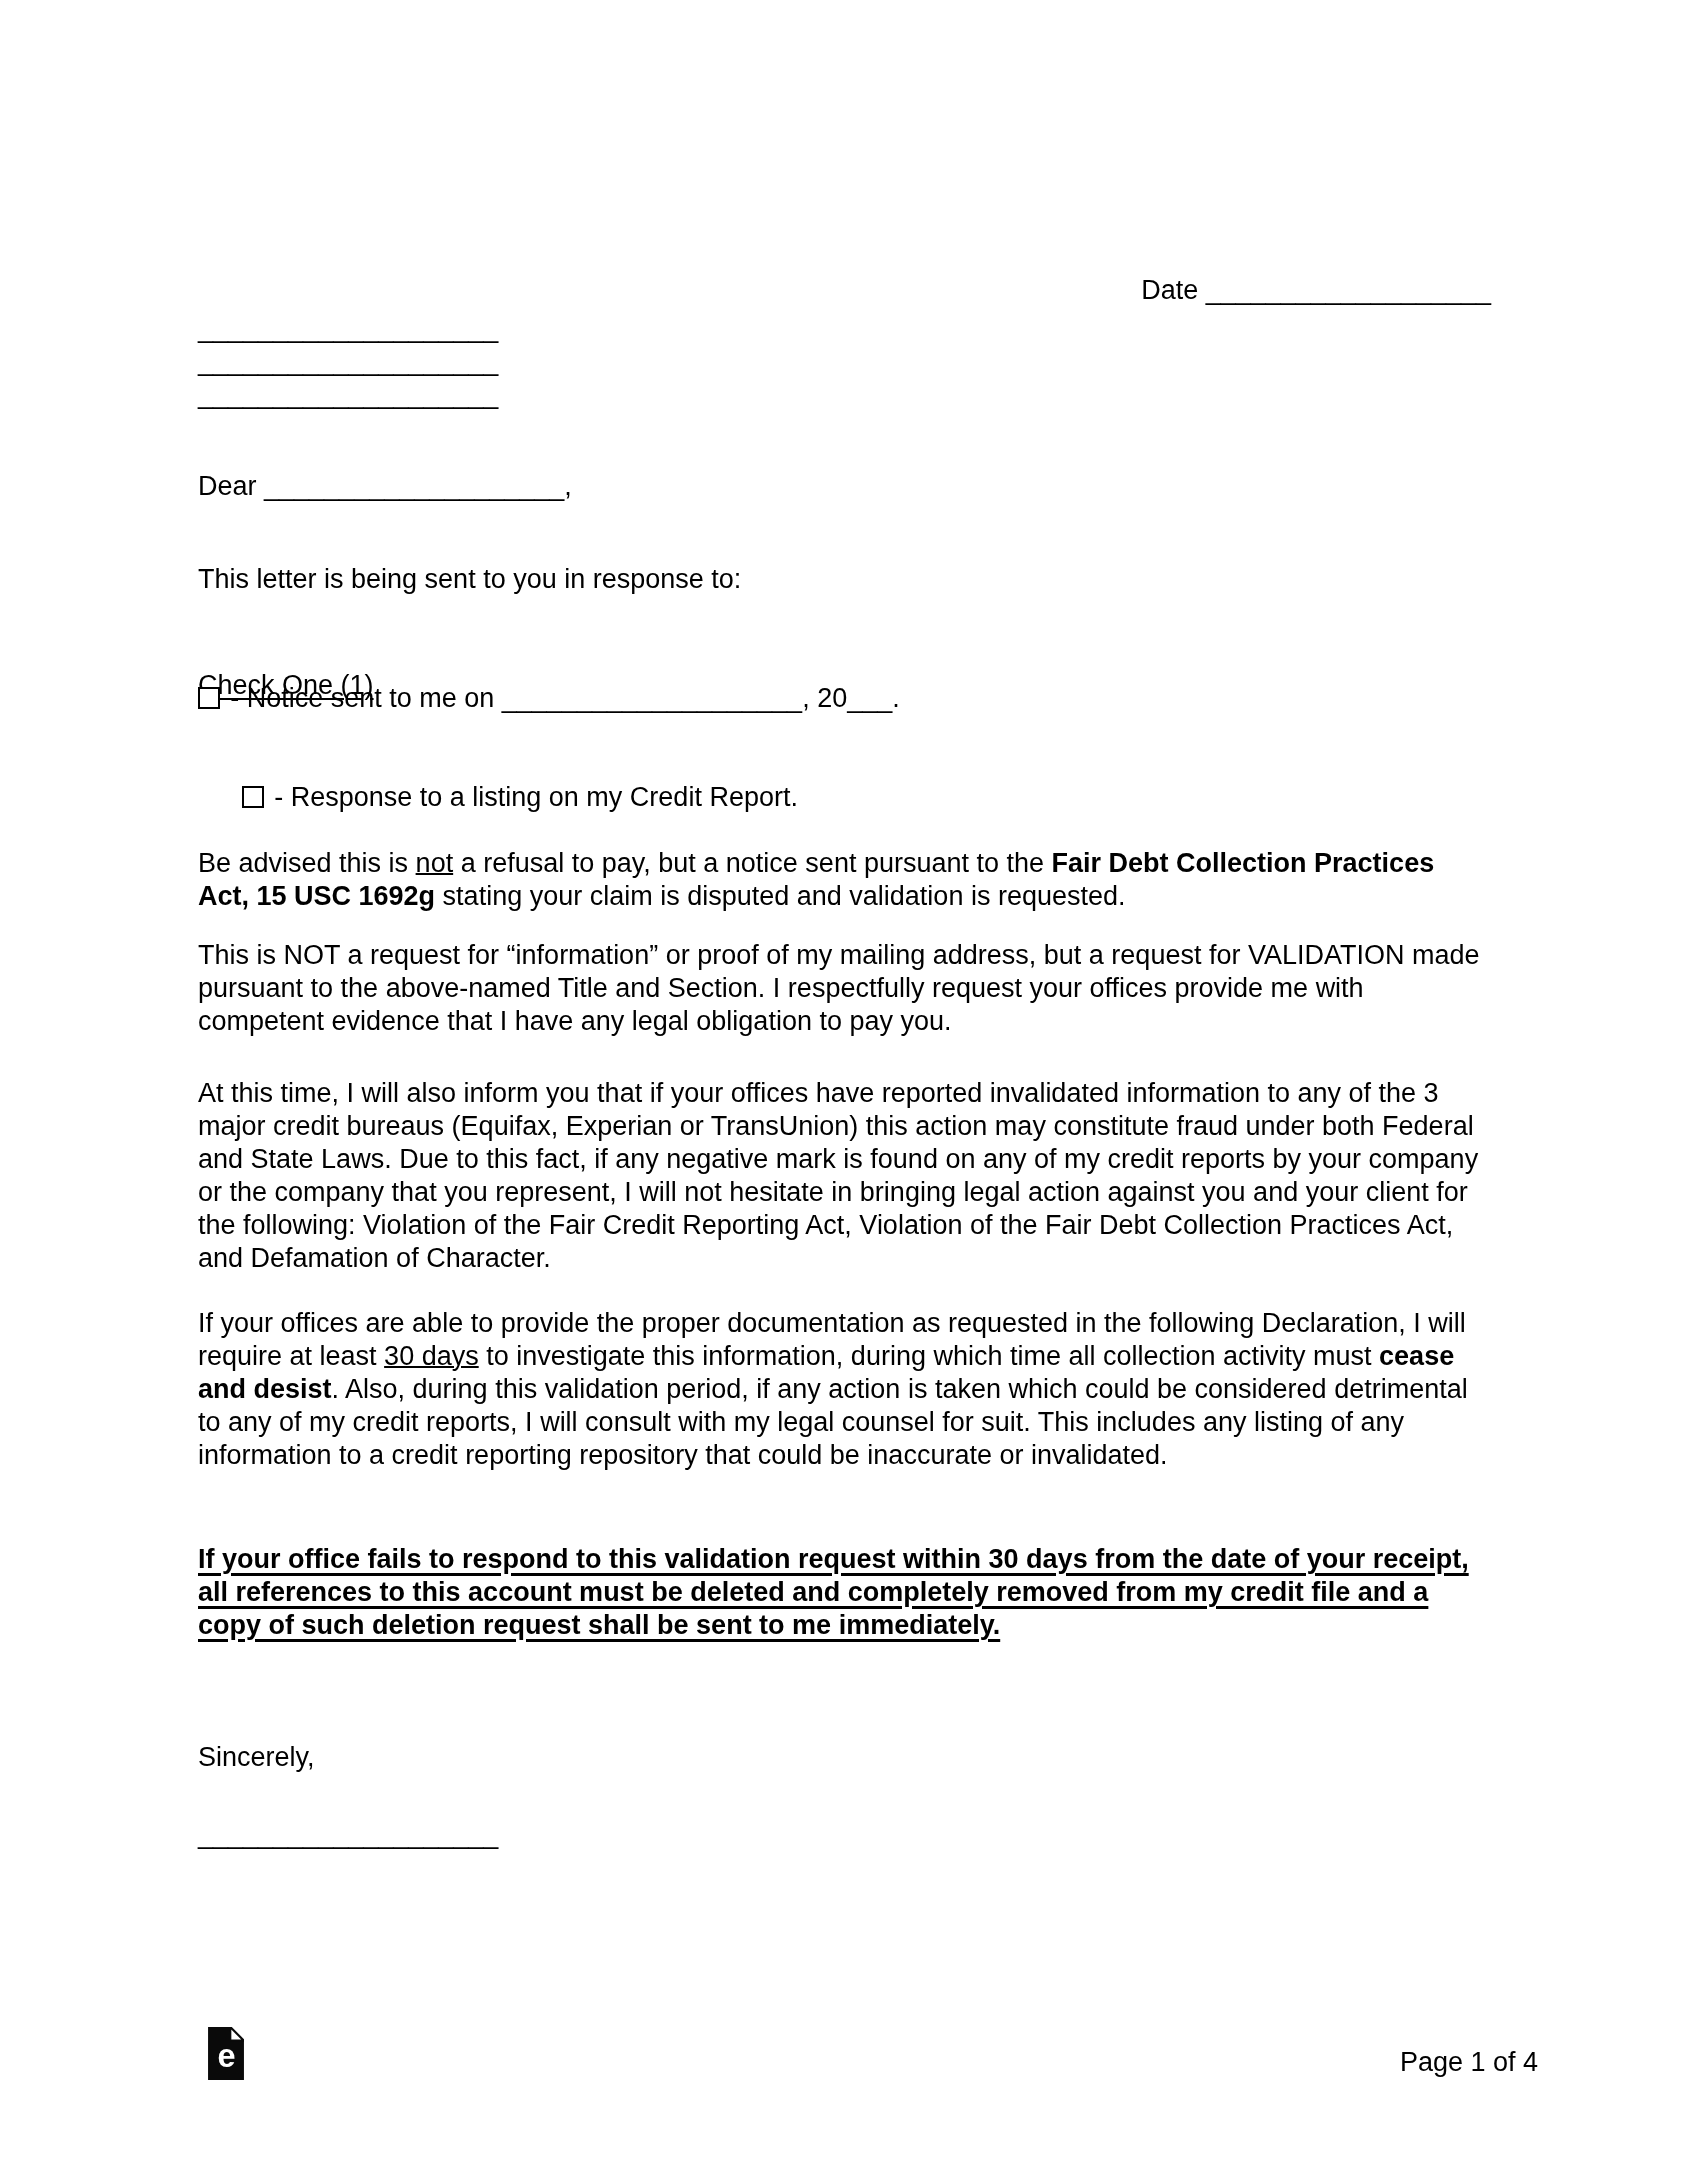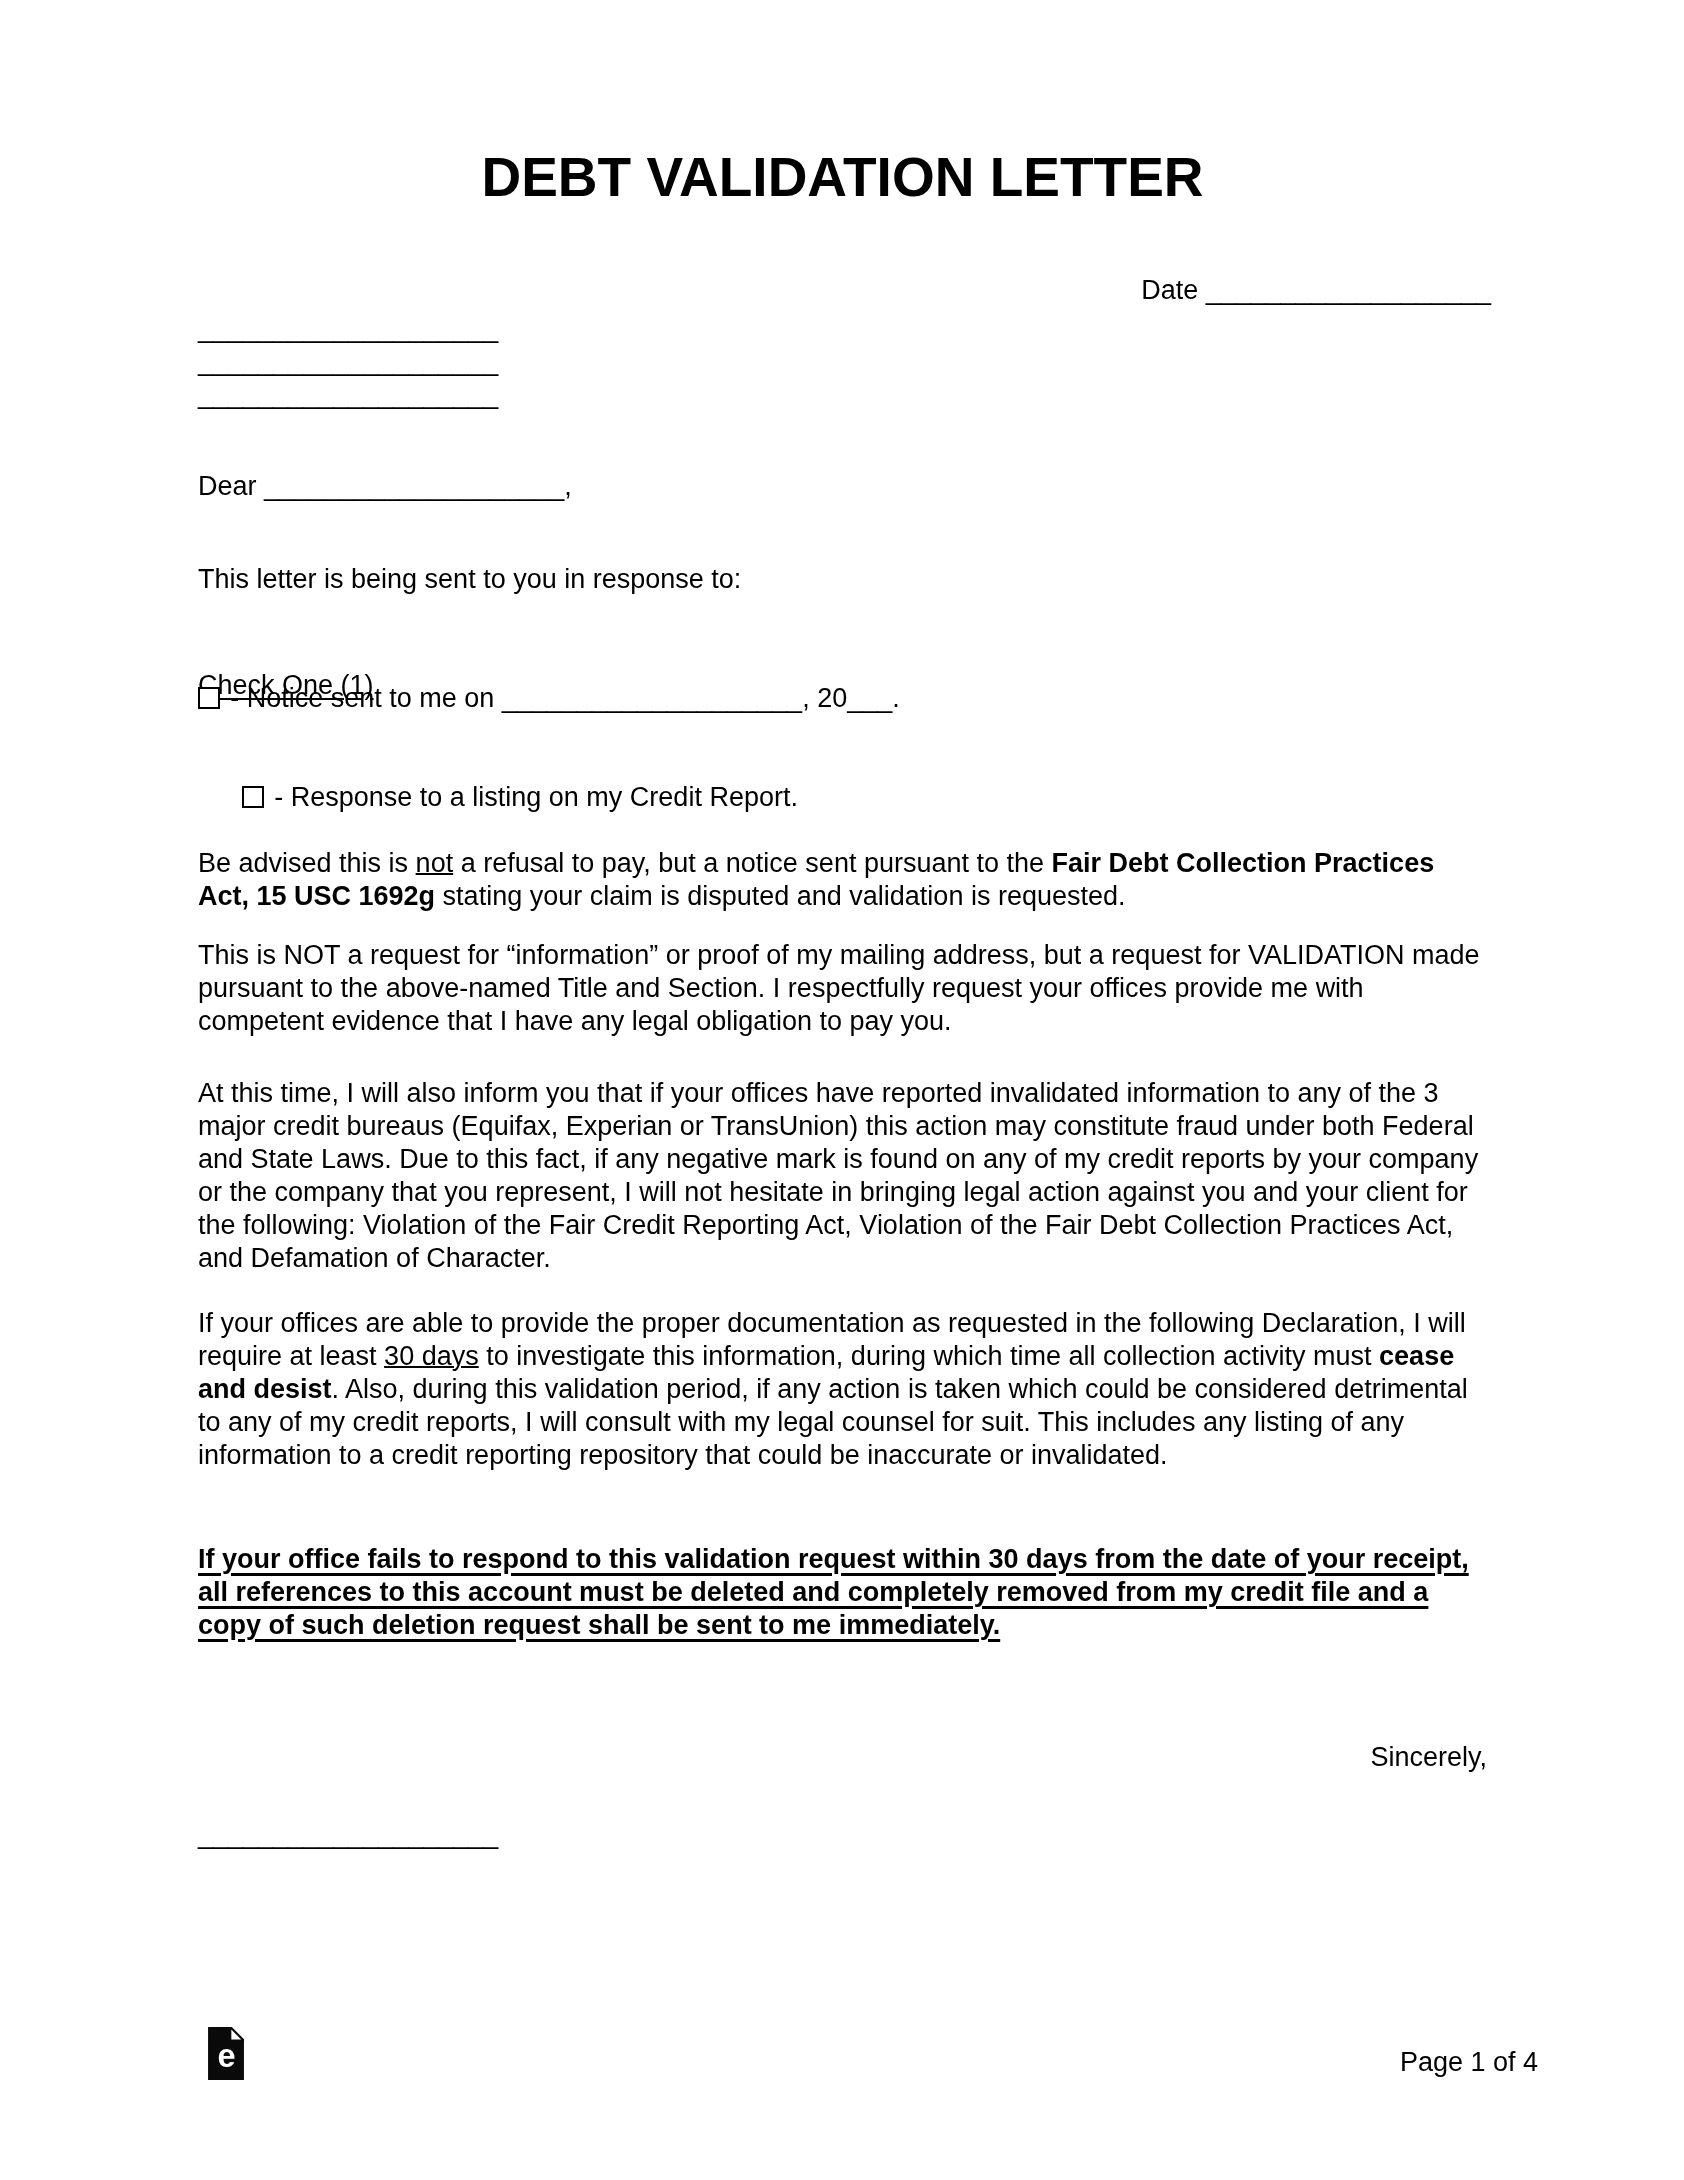--- a/index.html
+++ b/index.html
@@ -44,36 +44,35 @@
   .p4{top:1307px;}
   .p5{
     top:1543px;
     font-weight:bold;
     text-decoration:underline;
     text-decoration-thickness:2.6px;
     text-underline-offset:5.1px;
   }
   .u-inline{text-decoration:underline;text-decoration-thickness:1.7px;}
   .b-inline{font-weight:bold;}
-  .closing{top:1741px;text-align:right;}
+  .closing{top:1741px;}
   .signature-line{top:1818px;}
   .logo{top:2027px;left:208px;width:36px;height:53px;}
   .logo svg{display:block;}
   .logo text{
     font-family:"Liberation Sans",sans-serif;
     font-weight:bold;
   }
   .page-number{top:2046px;right:147px;}
 </style>
 </head>
 <body>
 
 <div class="page">
 
-  <h1 class="abs title">DEBT VALIDATION LETTER</h1>
 
   <div class="abs date-line">
     <span>Date </span><span>___________________</span>
   </div>
 
   <div class="abs address-block">
     <div>____________________</div>
     <div>____________________</div>
     <div>____________________</div>
   </div>

